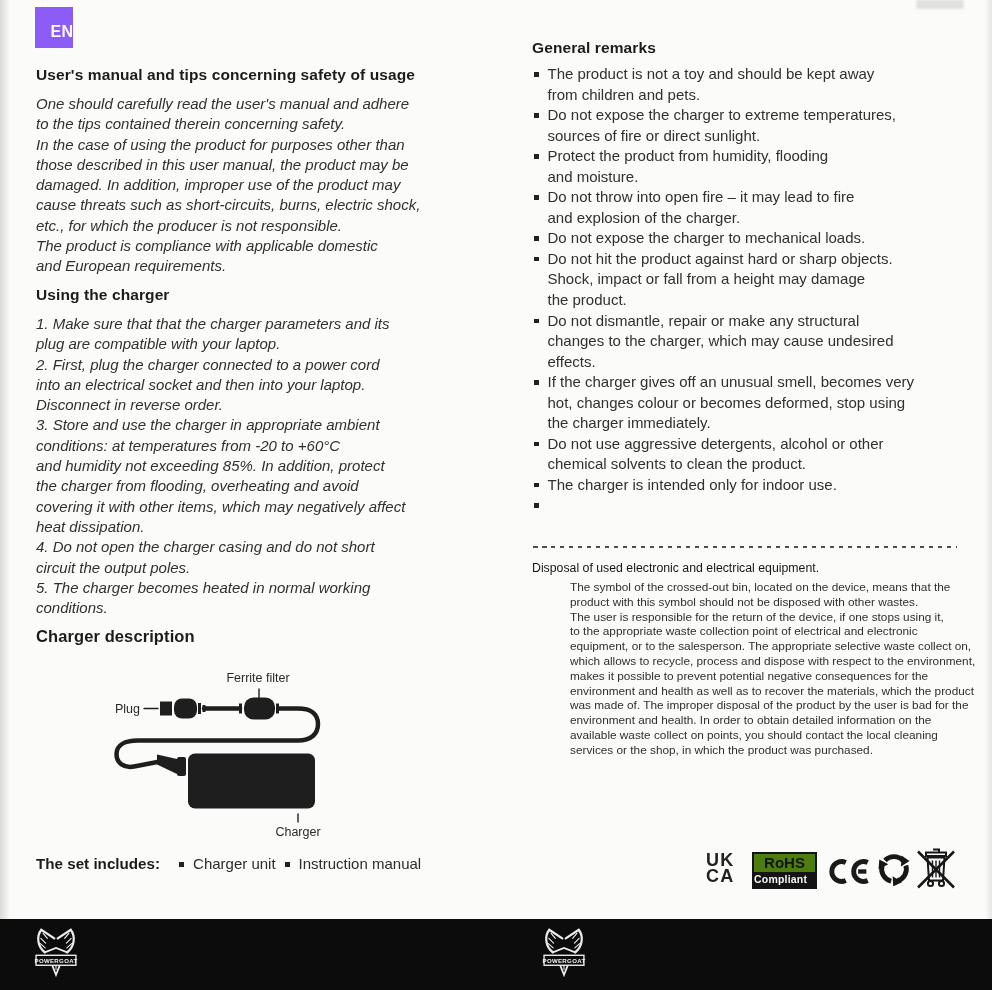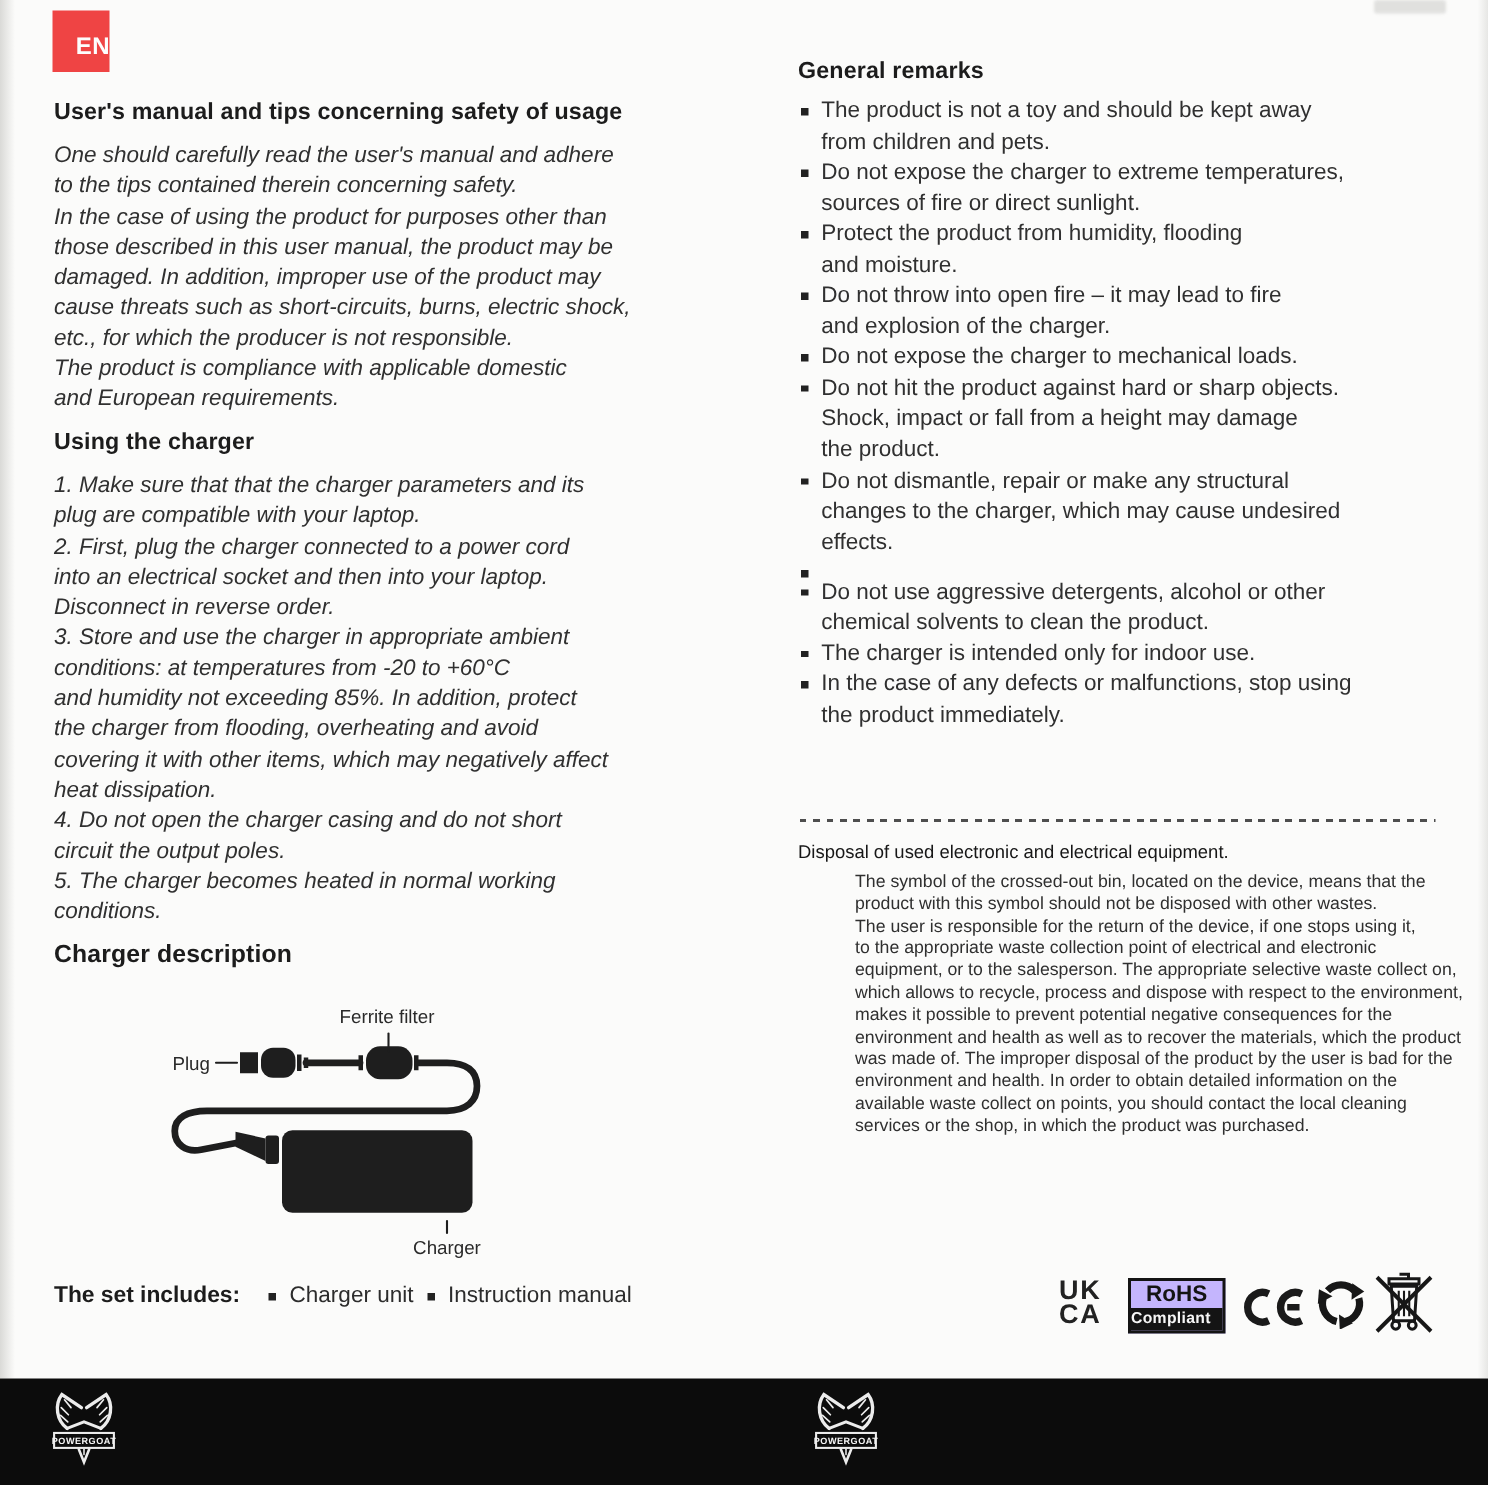--- a/index.html
+++ b/index.html
@@ -11,42 +11,42 @@
   }
   .abs { position:absolute; }
   
   .edge-left { left:0; top:0; width:10px; height:919px;
     background:linear-gradient(90deg, rgba(190,190,186,0.55), rgba(255,255,255,0)); }
   .edge-right { right:0; top:0; width:7px; height:919px;
     background:linear-gradient(270deg, rgba(200,200,196,0.4), rgba(255,255,255,0)); }
   .smudge { left:916px; top:0; width:48px; height:9px; background:#dcdcda;
     border-radius:2px; filter:blur(1px); opacity:0.85; }
   
-  .en-badge { left:35px; top:7px; width:38px; height:41px; background:#ef4444;
+  .en-badge { left:35px; top:7px; width:38px; height:41px; background:#8b5cf6;
     color:#fdfdfd; font-weight:bold; font-size:16px; letter-spacing:0.4px;
     display:flex; align-items:flex-end; justify-content:center; padding-bottom:7px;padding-left:16px; }
   
   .sec-title { font-size:15.5px; font-weight:bold; color:#1c1c1c; letter-spacing:0.1px; }
   .body-text { font-size:15px; line-height:20.3px; white-space:pre-line; color:#303030; width:445px;font-style:italic; }
   
   .bullets { list-style:none; width:440px; }
   .bullets li { display:flex; }
   .sq { flex:none; width:4.5px; height:4.5px; background:#212121; margin:8px 9px 0 2px; }
   .bullet-text { font-size:15px; line-height:20.55px; white-space:pre-line; color:#303030; }
   .dashes { height:2px;
     background:repeating-linear-gradient(90deg, #4e4e4e 0 4.5px, rgba(0,0,0,0) 4.5px 9px); }
   .disposal-title { font-size:12.3px; font-weight:normal; color:#171717; }
   .disposal-body { font-size:11.8px; line-height:14.8px; white-space:pre-line; color:#2f2f2f; width:434px;margin-left:38px; }
   
   .set-row { display:flex; align-items:center; font-size:15px; color:#2c2c2c; }
   .set-row b { font-size:15.2px; color:#1c1c1c; margin-right:10px; }
   .set-sq { width:5px; height:5px; background:#222; margin:1px 9px 0 9px; }
   
   .ukca { font-size:18px; font-weight:bold; line-height:15.5px; letter-spacing:1.2px; color:#222; }
-  .rohs { width:65px; border:2.5px solid #141414; background:#c4b5fd; }
+  .rohs { width:65px; border:2.5px solid #141414; background:#4d7c0f; }
   .rohs-top { font-weight:bold; font-size:15px; color:#141414; text-align:center; padding:0 0 1px; }
   .rohs-bottom { background:#141414; color:#f6f6f6; font-size:10.5px; font-weight:bold;
     padding:1px 0 2px; letter-spacing:0.2px; }
   
   .footer { left:0; top:919px; width:992px; height:71px; background:#0c0c0c; }
   svg text { font-family:"Liberation Sans", sans-serif; }
 </style>
 </head>
 <body>
 
@@ -164,34 +164,35 @@
 the product.</div>
       </li>
     <li>
         <span class="sq"></span>
         <div class="bullet-text">Do not dismantle, repair or make any structural
 changes to the charger, which may cause undesired
 effects.</div>
       </li>
     <li>
         <span class="sq"></span>
+        <div class="bullet-text">If the charger gives off an unusual smell, becomes very
+hot, changes colour or becomes deformed, stop using
+the charger immediately.</div>
       </li>
     <li>
         <span class="sq"></span>
         <div class="bullet-text">Do not use aggressive detergents, alcohol or other
 chemical solvents to clean the product.</div>
       </li>
     <li>
         <span class="sq"></span>
         <div class="bullet-text">The charger is intended only for indoor use.</div>
       </li>
     <li>
         <span class="sq"></span>
-        <div class="bullet-text">In the case of any defects or malfunctions, stop using
-the product immediately.</div>
       </li>
   </ul>
 
   <div class="abs dashes" style="left:533px; top:546px; width:424px;"></div>
 
   <h3 class="abs disposal-title" style="left:532px; top:561px;">Disposal of used electronic and electrical equipment.</h3>
   <div class="abs disposal-body" style="left:532px; top:580px;">The symbol of the crossed-out bin, located on the device, means that the
 product with this symbol should not be disposed with other wastes.
 The user is responsible for the return of the device, if one stops using it,
 to the appropriate waste collection point of electrical and electronic

